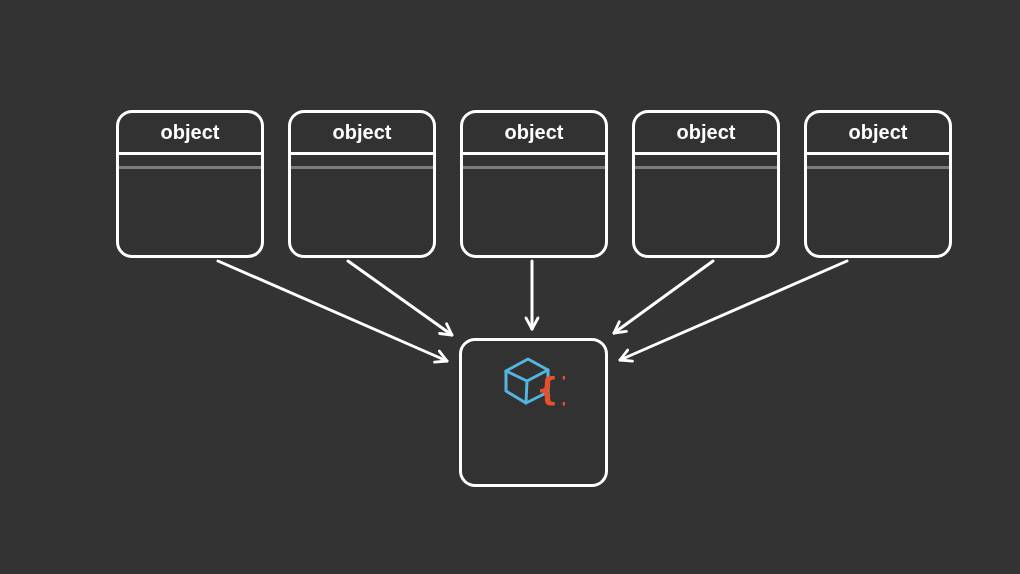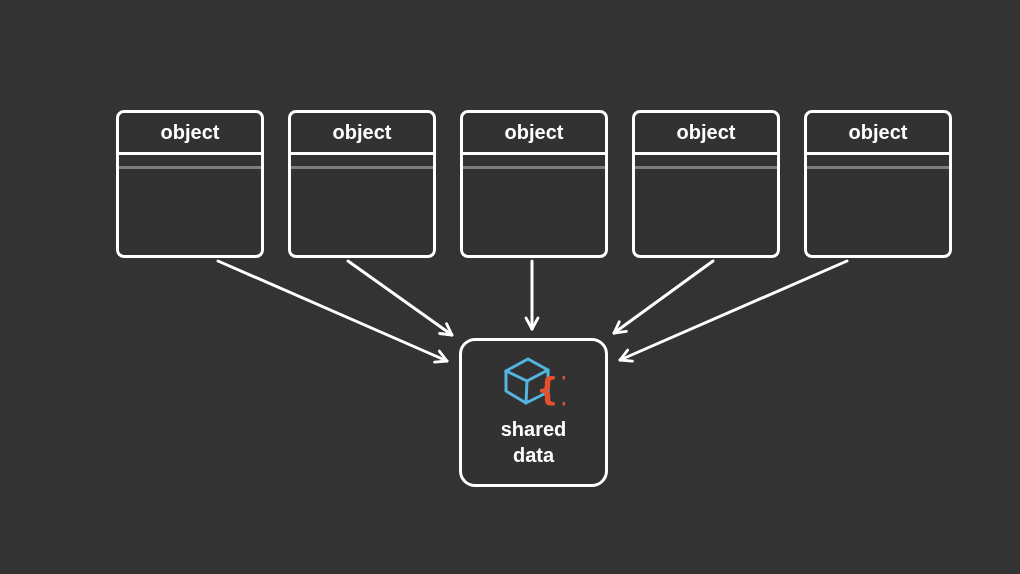--- a/index.html
+++ b/index.html
@@ -19,21 +19,21 @@
     left: 0; top: 0;
     width: 1020px; height: 574px;
   }
   .obj-box {
     position: absolute;
     top: 110px;
     width: 148px;
     height: 148px;
     box-sizing: border-box;
     border: 3px solid #ffffff;
-    border-radius: 8px;
+    border-radius: 16px;
     background: #323232;
   }
   .obj-box.b1 { left: 116px; }
   .obj-box.b2 { left: 288px; }
   .obj-box.b3 { left: 460px; }
   .obj-box.b4 { left: 632px; }
   .obj-box.b5 { left: 804px; }
   .obj-header {
     height: 39px;
     line-height: 39px;
@@ -124,19 +124,15 @@
     <div class="icon-wrap">
       <svg width="62" height="54" viewBox="0 0 62 54" xmlns="http://www.w3.org/2000/svg">
         <g fill="none" stroke-width="3" stroke-linecap="round" stroke-linejoin="round" stroke="#54b5e0">
           <polygon points="25,3 45,14 24,25 3,15"></polygon>
           <polyline points="3,15 3,35 23,47 45,36 45,14"></polyline>
           <line x1="24" y1="25" x2="23" y2="47"></line>
         </g>
         <text x="33" y="44" font-size="32" font-weight="bold" font-family="DejaVu Sans, Liberation Sans, sans-serif" fill="#e5512d">{}</text>
       </svg>
     </div>
-    <div class="shared-label">
-      <div>shared</div>
-      <div>data</div>
-    </div>
   </div>
 
 </div>
 
 </body></html>

